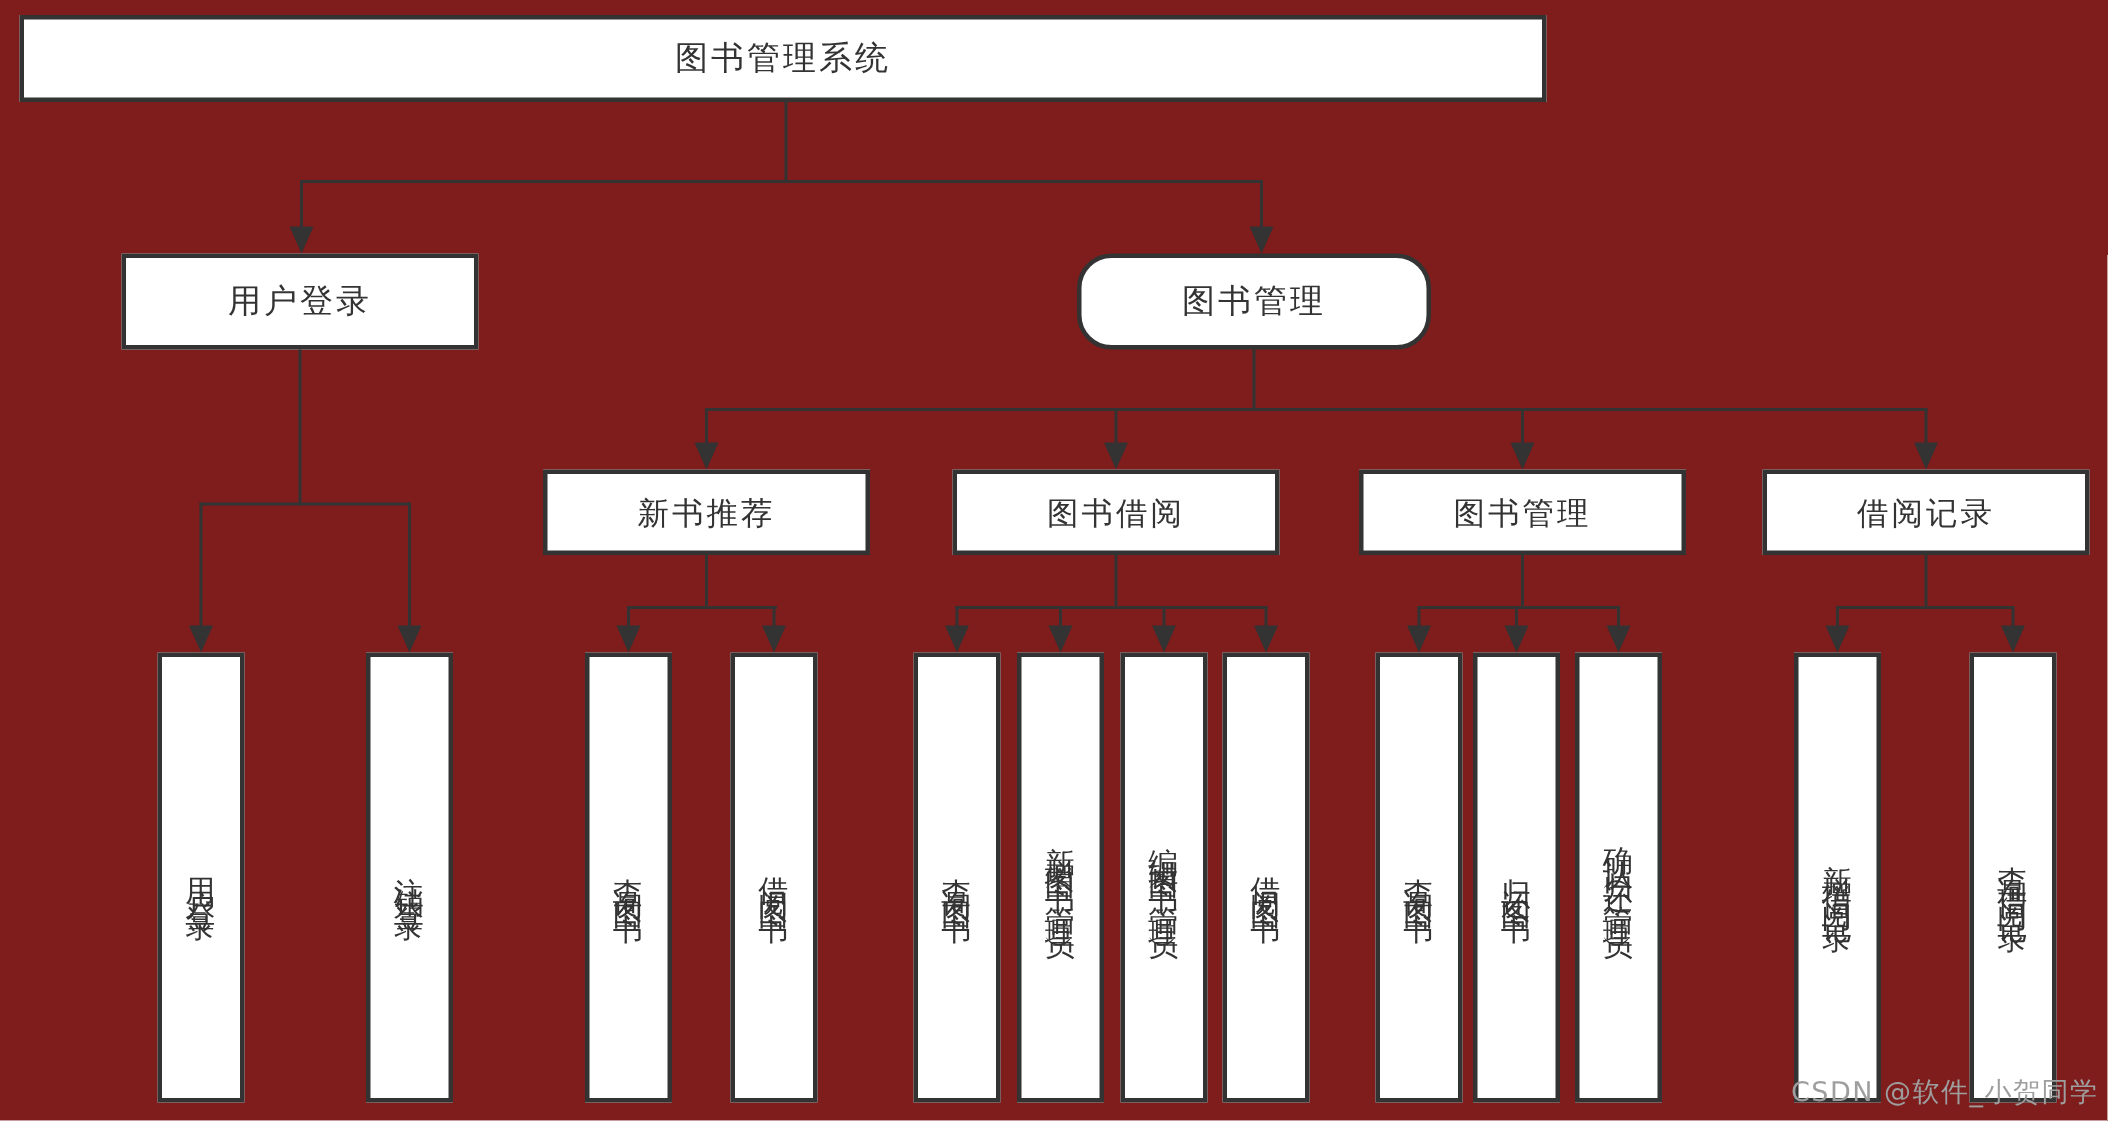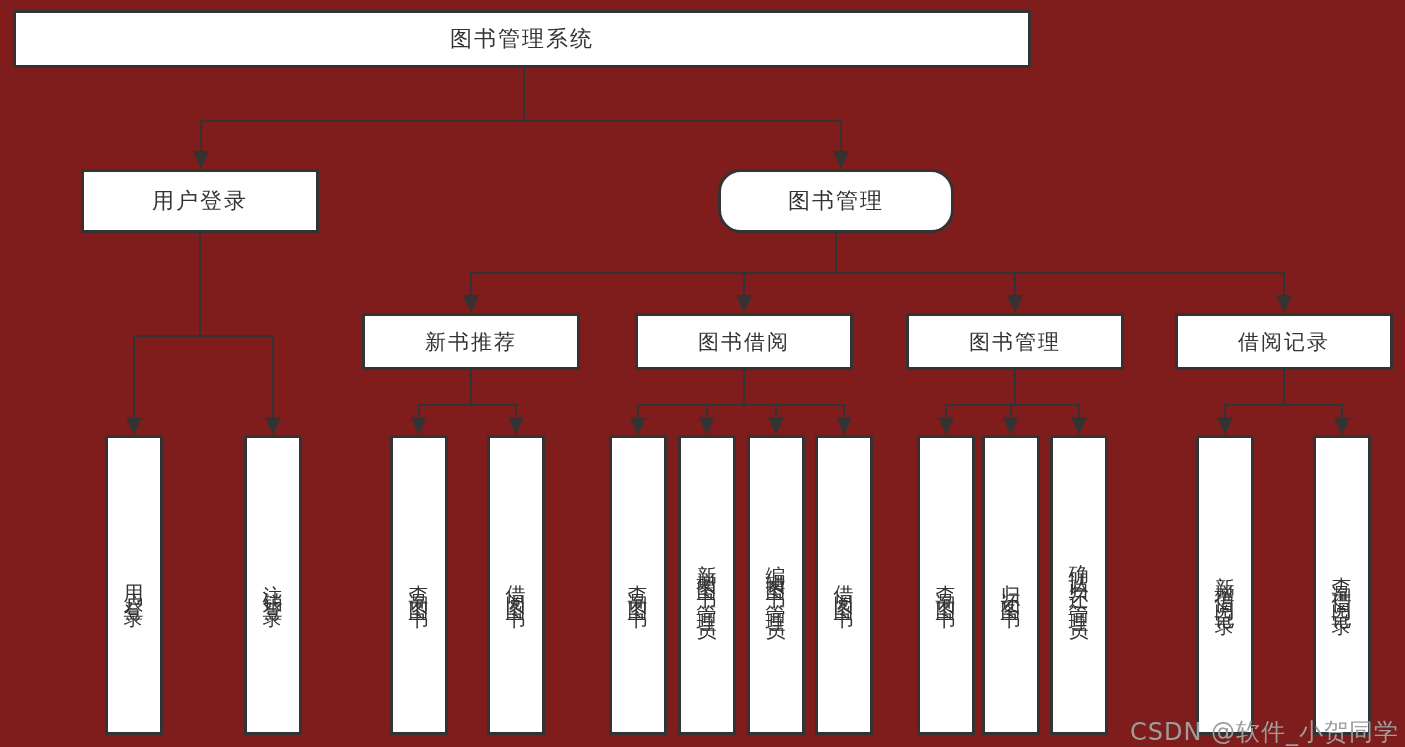--- a/index.html
+++ b/index.html
@@ -70,21 +70,21 @@
     height: 0;
     border-left: 8px solid transparent;
     border-right: 8px solid transparent;
     border-top: 18px solid #333333;
   }
   
   .watermark {
     position: absolute;
     top: 716px;
     right: 6px;
-    font-size: 24px;
+    font-size: 18px;
     color: #9e9e9e;
     letter-spacing: 1px;
     white-space: nowrap;
   }
 </style>
 </head>
 <body>
 
 <div class="stage">
 

